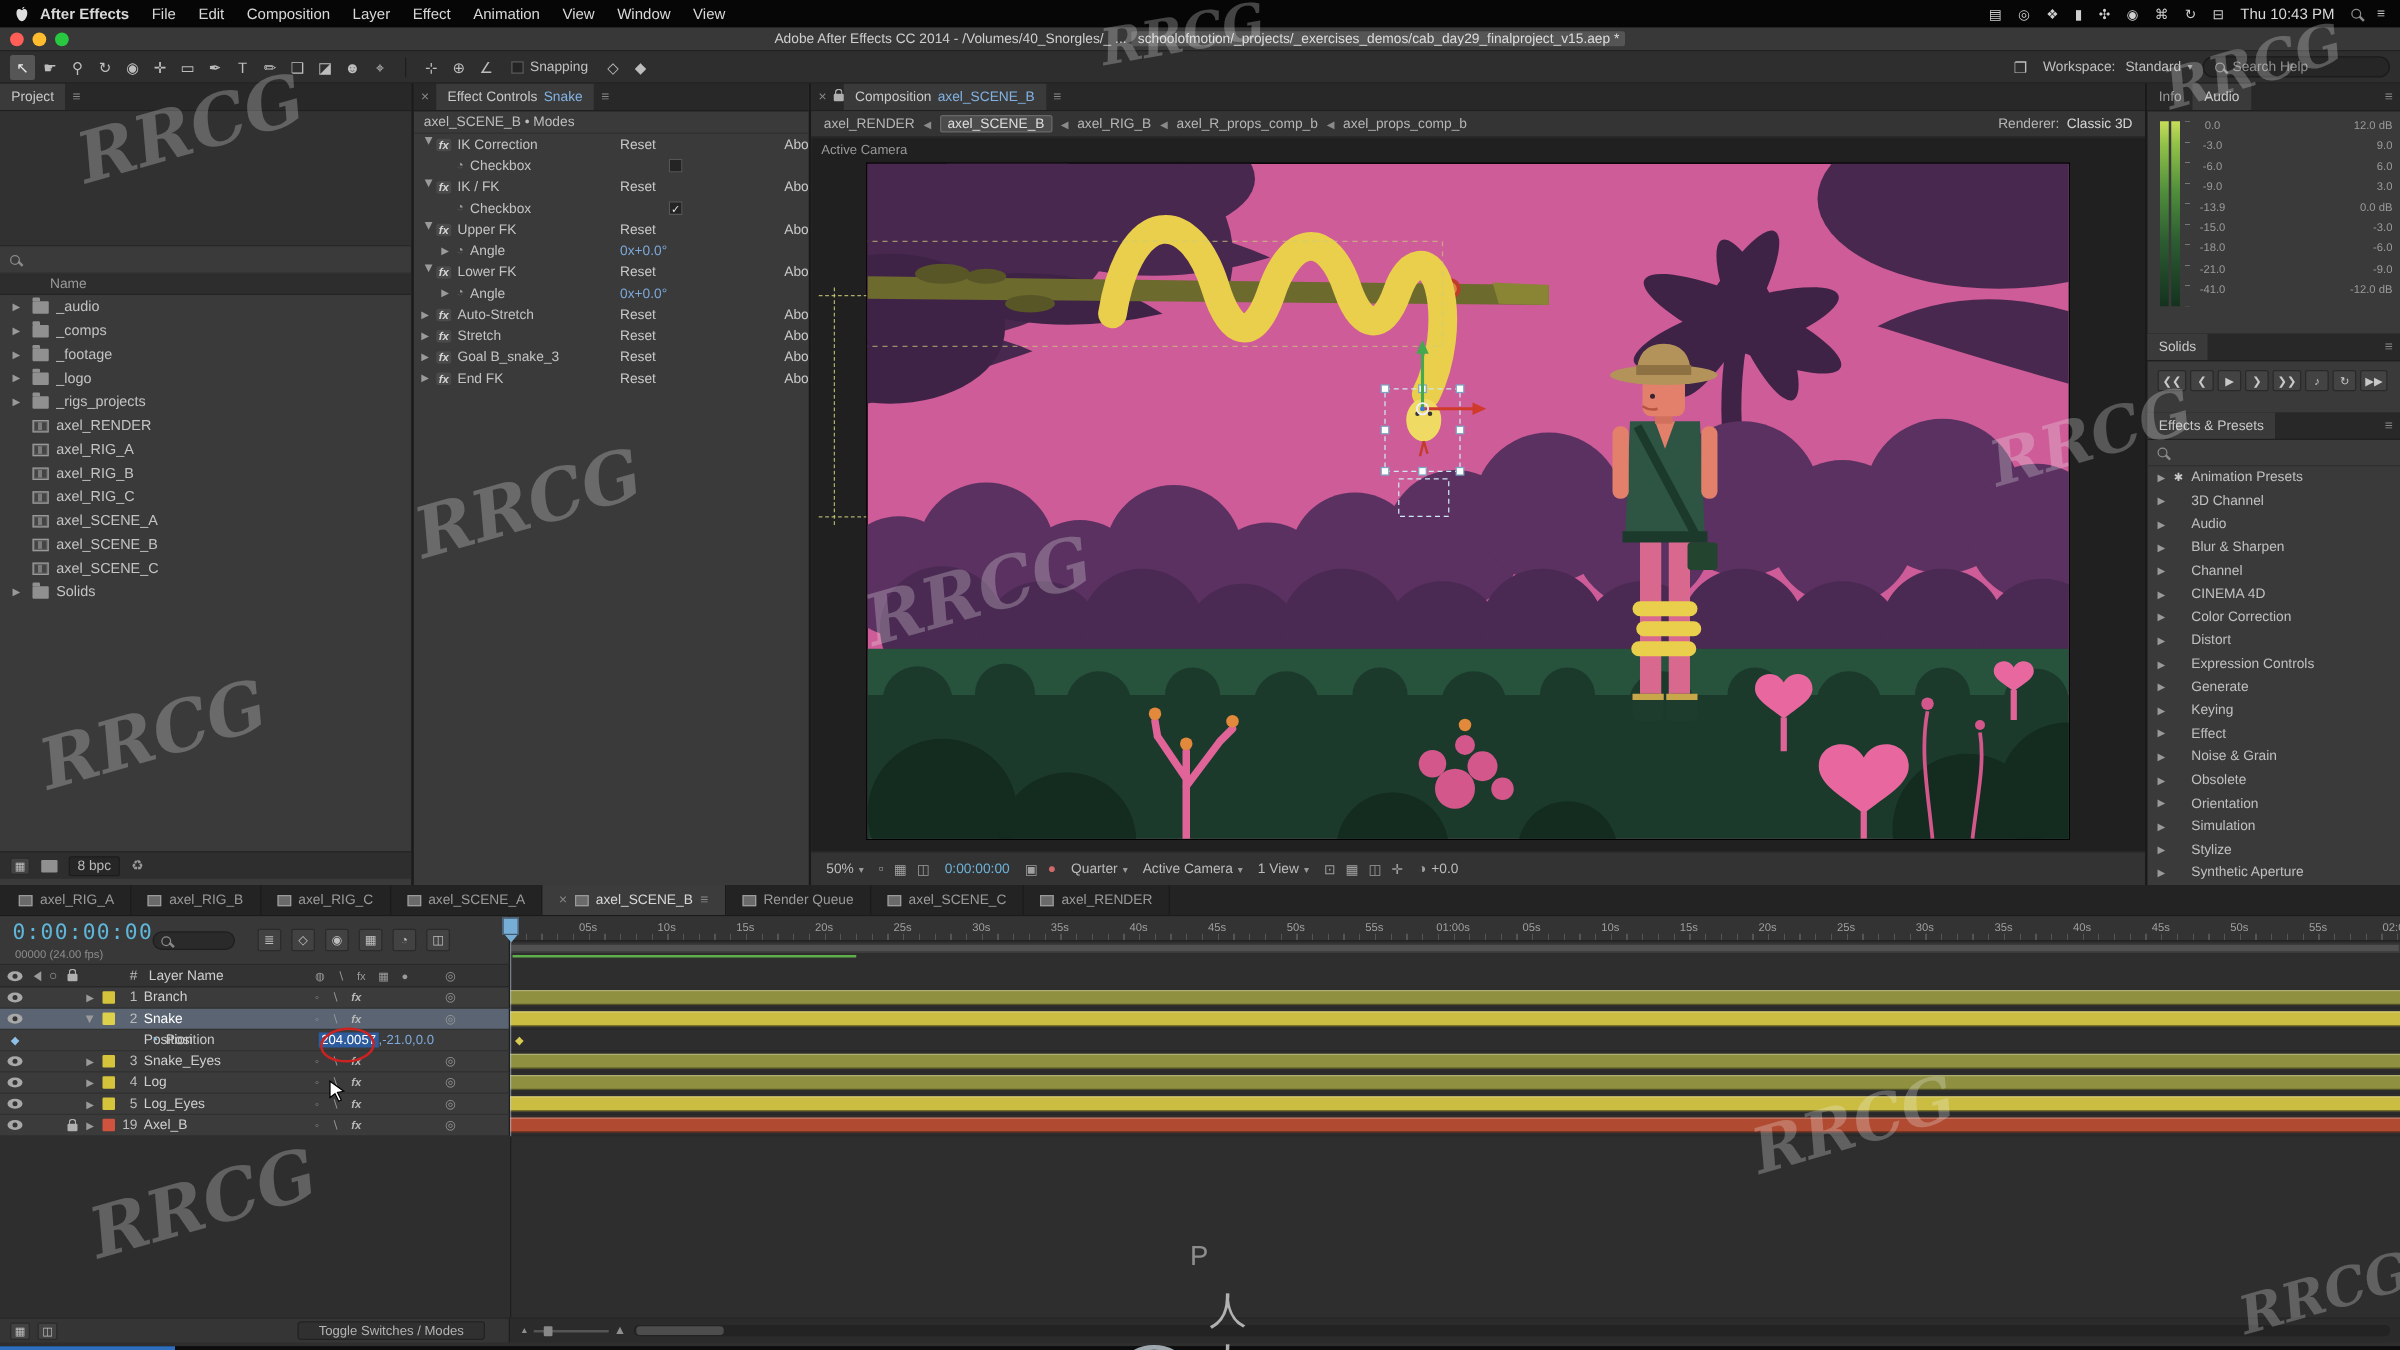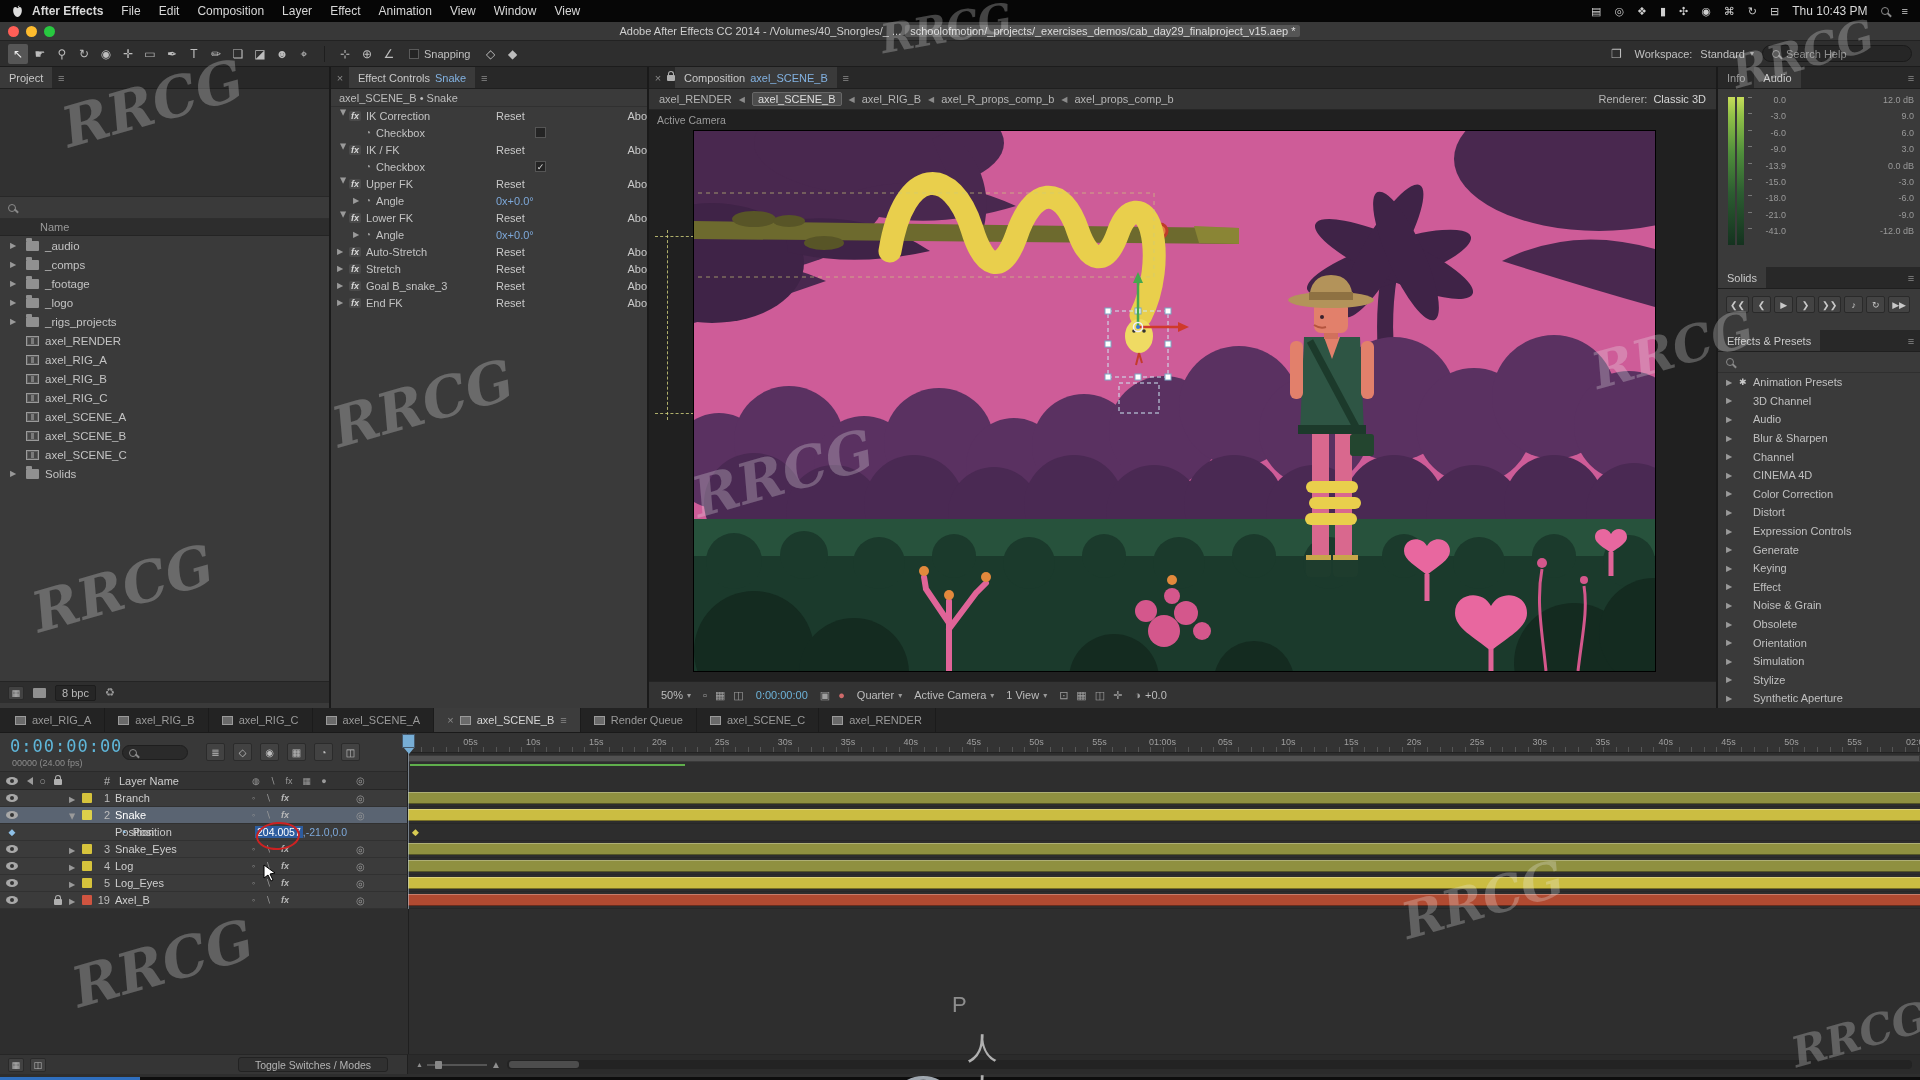--- a/index.html
+++ b/index.html
@@ -92,21 +92,21 @@
 .cs-tc{color:#6db3d9}
 .cs-icons{display:flex;gap:8px}
 .cs-icon{color:#9f9f9f;font-size:11px}
 .cs-icon[data-name="show-channel-icon"]{color:#cf6a6a}
 
 #audio{left:1718px;top:67px;width:202px;height:200px}
 .audio-body{position:relative;height:178px}
 .meters{position:absolute;left:10px;top:8px;display:flex;gap:2px}
 .meter{width:7px;height:148px;background:linear-gradient(180deg,#c7dd5a 0%,#93c248 12%,#4f8e3b 38%,#2c5c31 65%,#14321f 100%)}
 .meter-ticks{position:absolute;left:30px;top:8px;width:4px;height:148px;background:repeating-linear-gradient(180deg,#777 0 1px,transparent 1px 16.4px)}
-.scaleL{position:absolute;left:36px;top:3px;width:32px;text-align:right;font-size:9px;color:#9a9a9a;line-height:16.4px}
+.scaleL{position:absolute;left:36px;top:3px;width:32px;text-align:center;font-size:9px;color:#9a9a9a;line-height:16.4px}
 .scaleR{position:absolute;right:6px;top:3px;width:50px;text-align:right;font-size:9px;color:#9a9a9a;line-height:16.4px}
 #preview{left:1718px;top:267px;width:202px;height:63px}
 .pv-buttons{display:flex;align-items:center;gap:3px;padding:7px 8px}
 .pv-btn{min-width:19px;height:17px;background:#434343;border:1px solid #2a2a2a;border-radius:2px;color:#c9c9c9;font-size:9px;display:flex;align-items:center;justify-content:center;padding:0 3px;white-space:nowrap}
 #ep{left:1718px;top:330px;width:202px;height:378px}
 .ep-search{height:21px;display:flex;align-items:center;gap:6px;padding:0 8px;border-bottom:1px solid #2f2f2f}
 .ep-row{height:18.6px;display:flex;align-items:center;gap:5px;padding-left:8px;color:#c0c0c0}
 .ep-row .arrow{font-size:8px;color:#9a9a9a;width:8px;flex:none}
 .ep-badge{color:#c9c9c9;font-size:9px;width:9px;flex:none}
 
@@ -381,21 +381,21 @@
 <div id="ec" class="panel" data-name="effect-controls-panel">
   <div class="tabstrip">
     <span class="closex" data-name="close-icon">×</span>
     <div class="tab active" data-name="tab-effect-controls">
       <span>Effect Controls</span>
       <span class="blue" data-name="effect-controls-layer-name">Snake</span>
     </div>
     <span class="ham" data-name="panel-menu-icon">≡</span>
   </div>
   <div class="ec-head" data-name="effect-controls-source">
-      <span>axel_SCENE_B • Snake</span>
+      <span>axel_SCENE_B • Modes</span>
     </div>
   <div data-name="effect-list">
       <div class="ec-row" data-name="effect-row" data-type="effect" data-expanded="true">
       <span class="arrow" data-name="disclosure-triangle">▶</span>
       <span class="fxicon" data-name="fx-icon">fx</span>
 
       <span class="ec-name" data-name="effect-name">IK Correction</span>
       <span class="ec-val">
         <span class="reset" data-name="reset-link">Reset</span>
 

